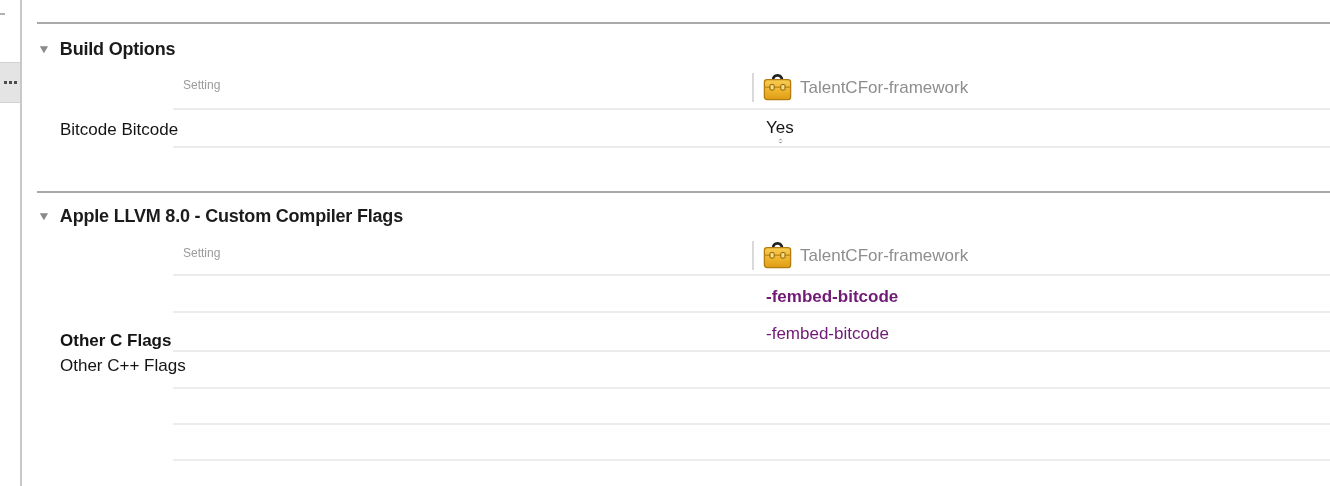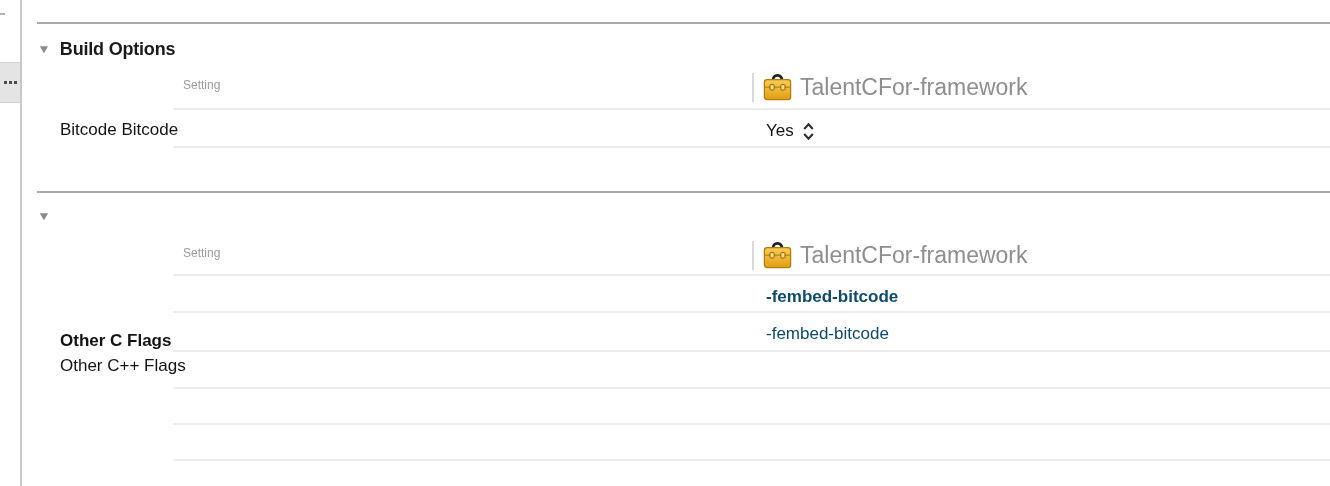--- a/index.html
+++ b/index.html
@@ -30,27 +30,27 @@
   
   .sec-header { position:absolute; left:37px; height:26px; display:flex; align-items:center; cursor:default; }
   .tri { color:#8a8a8e; font-size:14px; line-height:1; margin-right:9px; transform:scaleY(0.85); }
   .sec-title { font-weight:bold; font-size:18px; color:#1b1b1d; letter-spacing:-0.2px; white-space:nowrap; }
 
   
   .col-setting { position:absolute; left:183px; font-size:12px; color:#9b9b9b; white-space:nowrap; }
   .target-header { position:absolute; left:752px; height:35px; display:flex; align-items:center; }
   .target-vsep { width:2px; height:29px; background:#d9d9d9; }
   .briefcase { width:31px; height:31px; margin-left:8px; }
-  .target-label { margin-left:7px; font-size:23px; color:#8e8e8e; white-space:nowrap; }
+  .target-label { margin-left:7px; font-size:17px; color:#8e8e8e; white-space:nowrap; }
 
   
   .row-label { position:absolute; left:60px; font-size:17px; color:#141416; white-space:nowrap; }
-  .row-value { position:absolute; left:766px; font-size:17px; color:#0c4a6e; white-space:nowrap; }
+  .row-value { position:absolute; left:766px; font-size:17px; color:#701a75; white-space:nowrap; }
   .bold { font-weight:bold; }
-  .popup { position:absolute; left:766px; height:26px; display:flex; align-items:center; cursor:default; }
+  .popup { position:absolute; left:766px; height:26px; display:flex; align-items:flex-start; cursor:default;flex-direction:column; }
   .popup .val { font-size:17px; color:#141416; }
   .popup svg { margin-left:7px; display:block; }
 </style>
 </head>
 <body>
 
 <div class="canvas">
 
   <div class="edge-mark"></div>
   <div class="v-divider"></div>
@@ -98,20 +98,21 @@
       <path d="M3.2 13 L7.5 17.8 L11.8 13" fill="none" stroke="#2e2e30" stroke-width="2.1"></path>
     </svg>
   </div>
 
   <div class="hr-row" style="top:146px;"></div>
 
   <div class="hr-section" style="top:191px;"></div>
 
   <div class="sec-header" style="top:203px;">
     <span class="tri">▼</span>
+    <span class="sec-title">Apple LLVM 8.0 - Custom Compiler Flags</span>
   </div>
 
   <div class="col-setting" style="top:246px;">Setting</div>
 
   <div class="target-header" style="top:238px;">
     <span class="target-vsep"></span>
     <svg class="briefcase" viewBox="0 0 31 31">
       <path d="M11 8.6 Q11 3.4 15.5 3.4 Q20 3.4 20 8.6" fill="none" stroke="#232323" stroke-width="2.6"></path>
       <rect x="2.4" y="7.6" width="26.2" height="20" rx="2.6" fill="url(#bg1)" stroke="#b27c10" stroke-width="1.3"></rect>
       <path d="M2.4 15.2 H28.6" stroke="#bf8812" stroke-width="1.3"></path>

